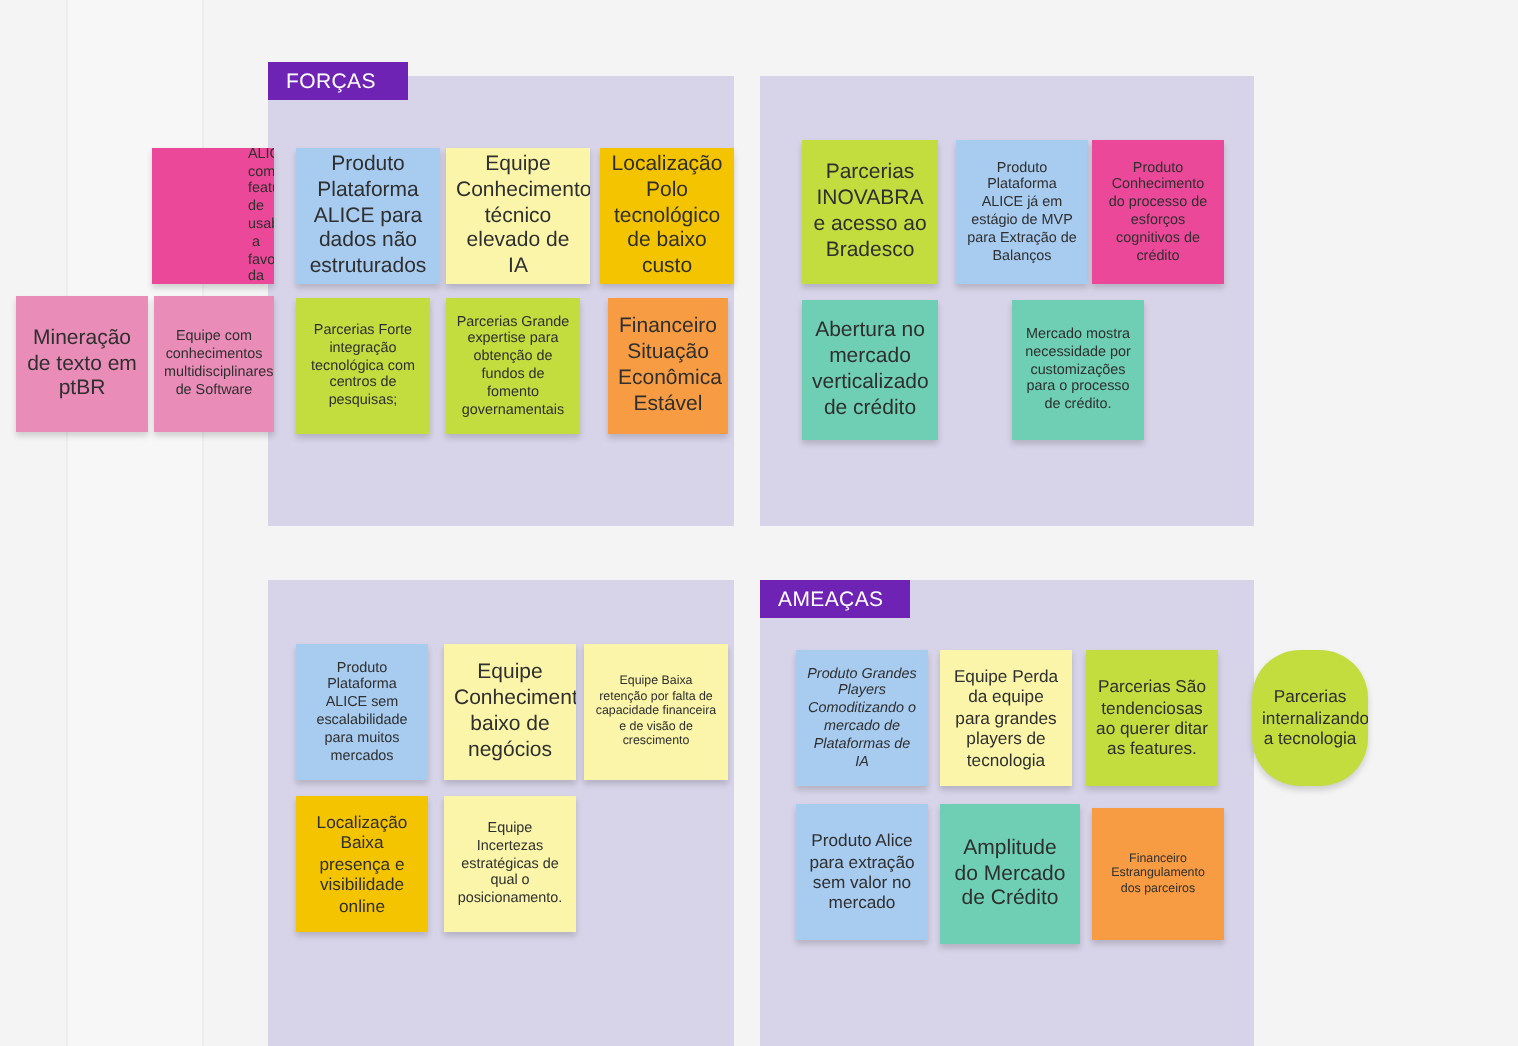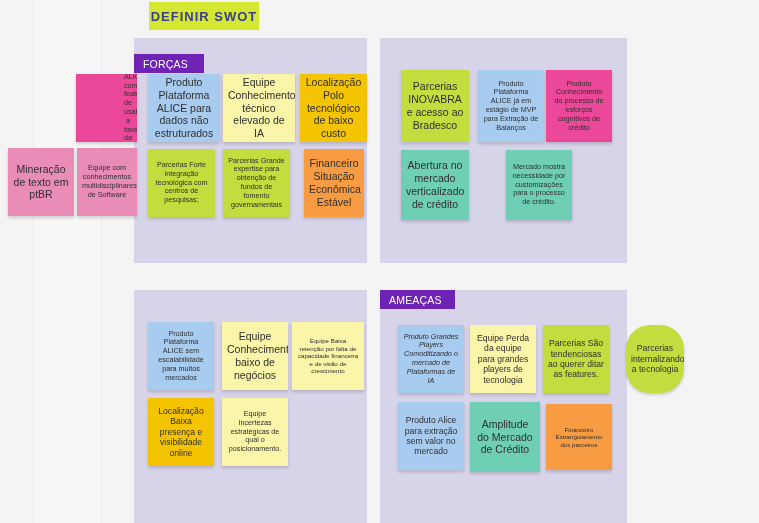--- a/index.html
+++ b/index.html
@@ -75,26 +75,23 @@
   .t-sm { font-size: 7.2px; }
   .t-xs { font-size: 6.2px; }
 </style>
 </head>
 <body>
 
 <div id="board">
 
   <div class="guide-band" style="left:33px; top:0; width:67px; height:523px;"></div>
 
-  <div class="banner" style="left:149px; top:2px; width:110px;">
-    <span>DEFINIR  SWOT</span>
-  </div>
 
   <div class="panel" style="left:134px; top:38px; width:233px; height:225px;"></div>
-  <div class="panel-header" style="left:134px; top:54px; width:52px;">
+  <div class="panel-header" style="left:134px; top:31px; width:52px;">
     <span>FORÇAS</span>
   </div>
 
   <div class="panel" style="left:380px; top:38px; width:247px; height:225px;"></div>
 
   <div class="panel" style="left:134px; top:290px; width:233px; height:233px;"></div>
 
   <div class="panel" style="left:380px; top:290px; width:247px; height:233px;"></div>
   <div class="panel-header" style="left:380px; top:290px; width:57px;">
     <span>AMEAÇAS</span>

